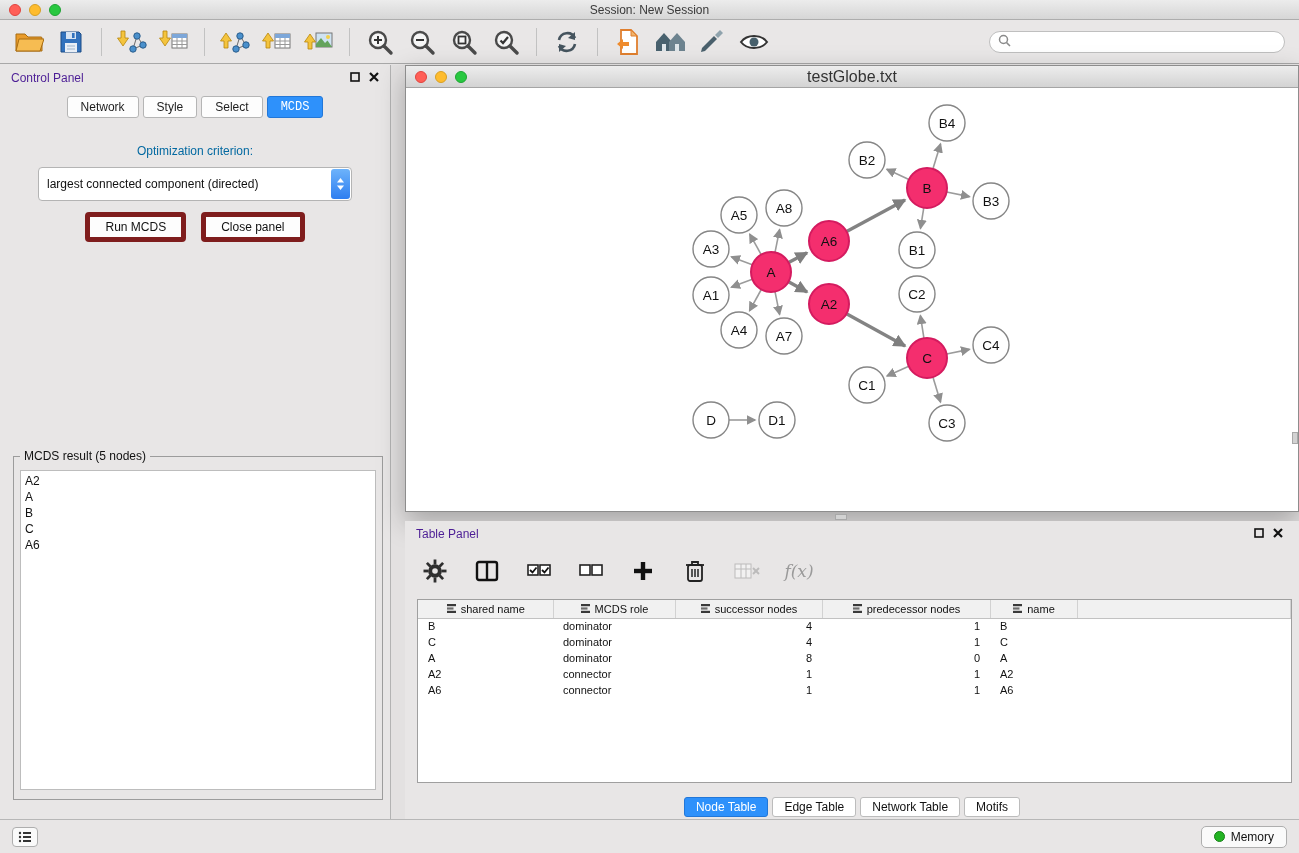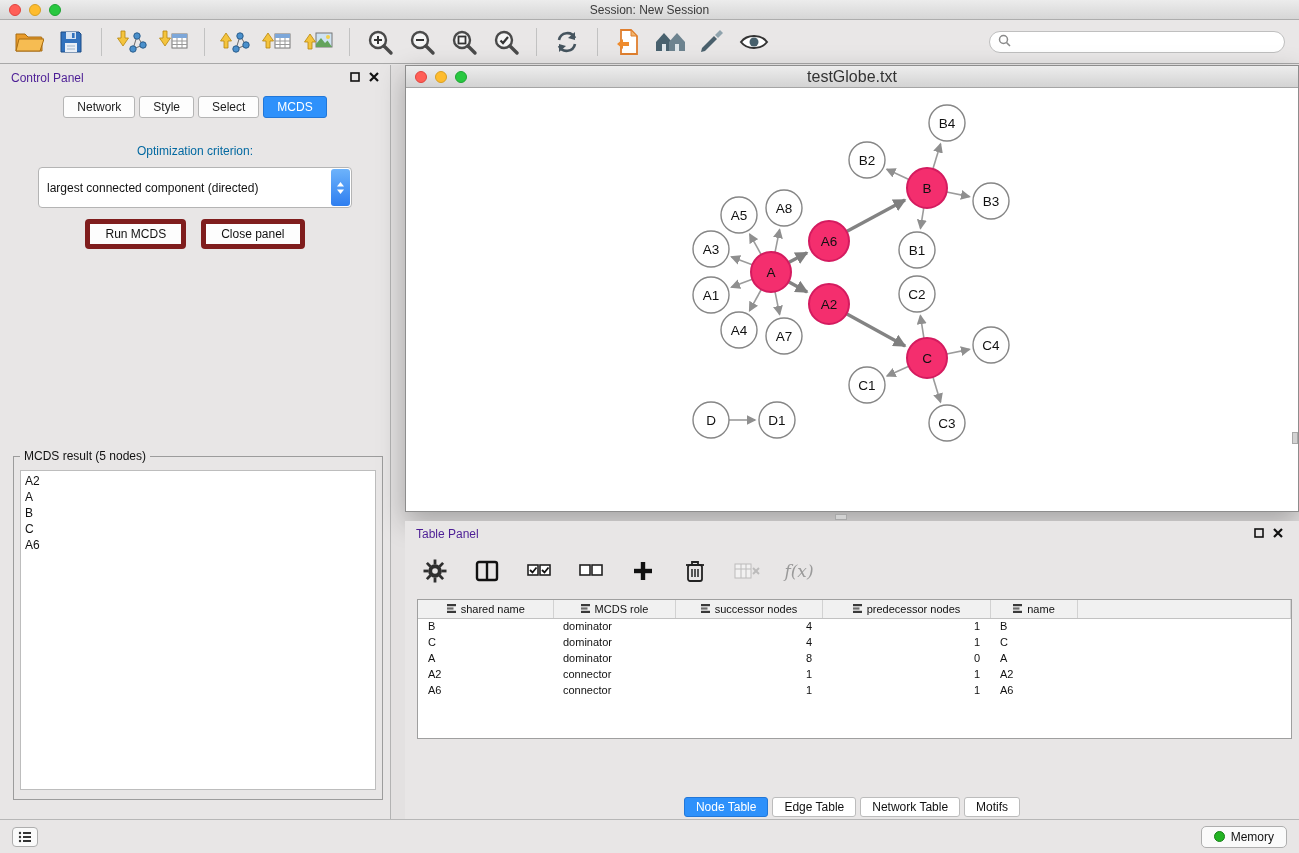--- a/index.html
+++ b/index.html
@@ -25,23 +25,23 @@
 
   
   .main { position:absolute; top:65px; bottom:34px; left:0; right:0; display:flex; }
 
   
   .control-panel { width:391px; min-width:391px; border-right:1px solid #b3b3b3; background:#e8e6e6; position:relative; }
   .panel-header { height:26px; display:flex; align-items:center; padding:0 11px; font-size:12px; color:#4c1d95; }
   .ph-icons { margin-left:auto; display:flex; gap:9px; align-items:center; }
   .cp-tabs { display:flex; justify-content:center; gap:4px; padding:5px 0 9px; }
   .cp-tab { font-size:12px; padding:3px 13px; background:#fdfdfd; border:1px solid #b5b5b5; border-radius:3px; color:#1d1d1d; cursor:pointer; }
-  .cp-tab.active { background:#2e91fb; border-color:#2277d8; color:#fff; }
+  .cp-tab.active { background:#2e91fb; border-color:#2277d8; color:#fff;font-family:Liberation Mono, monospace; }
   .opt-label { text-align:center; font-size:12px; margin-top:17px; color:#0369a1; }
-  .dropdown { margin:9px auto 0; width:314px; height:41px; background:#fff; border:1px solid #b4b4b4; border-radius:4px; display:flex; align-items:center; position:relative; padding-left:8px; font-size:12px; color:#111; cursor:pointer; }
+  .dropdown { margin:9px auto 0; width:314px; height:34px; background:#fff; border:1px solid #b4b4b4; border-radius:4px; display:flex; align-items:center; position:relative; padding-left:8px; font-size:12px; color:#111; cursor:pointer; }
   .dd-stepper { position:absolute; right:1px; top:1px; bottom:1px; width:19px; background:linear-gradient(#6db3fb,#2e7ef0); border-radius:3px; display:flex; align-items:center; justify-content:center; }
   .btn-row { display:flex; justify-content:center; gap:15px; margin-top:11px; }
   .btn { font-size:12px; padding:3px 15px; background:#fdfdfd; border:5px solid #7f1d1d; border-radius:4px; color:#111; cursor:pointer; }
   .result-box { position:absolute; left:13px; right:7px; top:391px; bottom:19px; border:1px solid #9c9c9c; }
   .result-legend { position:absolute; top:-8px; left:6px; background:#e8e6e6; padding:0 4px; font-size:12px; color:#111; }
   .result-list { position:absolute; left:6px; top:13px; right:6px; bottom:9px; background:#fff; border:1px solid #bdbdbd; font-size:12px; padding:2px 4px; overflow:auto; }
   .result-list div { line-height:16px; color:#111; }
 
   
   .workspace { flex:1; position:relative; background:#e3e1e1; }
@@ -51,21 +51,21 @@
   .net-titlebar .wtitle { width:100%; text-align:center; font-size:16px; color:#333; }
   .net-canvas { position:absolute; top:23px; left:0; right:0; bottom:0; background:#fff; overflow:hidden; }
   .h-grip { position:absolute; left:444px; top:449px; width:12px; height:6px; background:#d2d2d2; border:1px solid #a8a8a8; }
   .v-grip { position:absolute; right:1px; top:367px; width:6px; height:12px; background:#d2d2d2; border:1px solid #a8a8a8; }
 
   
   .table-panel { position:absolute; left:14px; right:0; top:456px; bottom:0; background:#e8e6e6; }
   .tp-toolbar { position:absolute; top:28px; left:2px; right:0; height:44px; display:flex; align-items:center; gap:20px; padding-left:12px; }
   .tp-btn { width:32px; height:32px; display:flex; align-items:center; justify-content:center; cursor:pointer; }
   .fx { font-family:"DejaVu Serif", serif; font-style:italic; font-size:17px; color:#9a9a9a; }
-  .tp-tablewrap { position:absolute; left:12px; right:7px; top:78px; height:140px; background:#fff; border:1px solid #9f9f9f; overflow:hidden; }
+  .tp-tablewrap { position:absolute; left:12px; right:7px; top:78px; height:184px; background:#fff; border:1px solid #9f9f9f; overflow:hidden; }
   table { border-collapse:collapse; width:100%; font-size:11px; table-layout:fixed; }
   thead th { background:#f1f1f1; border-right:1px solid #d2d2d2; border-bottom:1px solid #c2c2c2; font-weight:normal; height:18px; text-align:center; color:#111; white-space:nowrap; overflow:hidden; }
   thead th svg { vertical-align:-1px; margin-right:4px; }
   td { height:16px; padding:0 10px; color:#111; white-space:nowrap; overflow:hidden; }
   td.num { text-align:right; }
   .tp-tabs { position:absolute; left:0; right:0; top:276px; display:flex; justify-content:center; gap:4px; }
   .tp-tab { font-size:12px; padding:2px 11px; background:#fff; border:1px solid #bcbcbc; border-radius:3px; color:#111; cursor:pointer; }
   .tp-tab.active { background:#2e91fb; border-color:#2277d8; color:#fff; }
 
   

